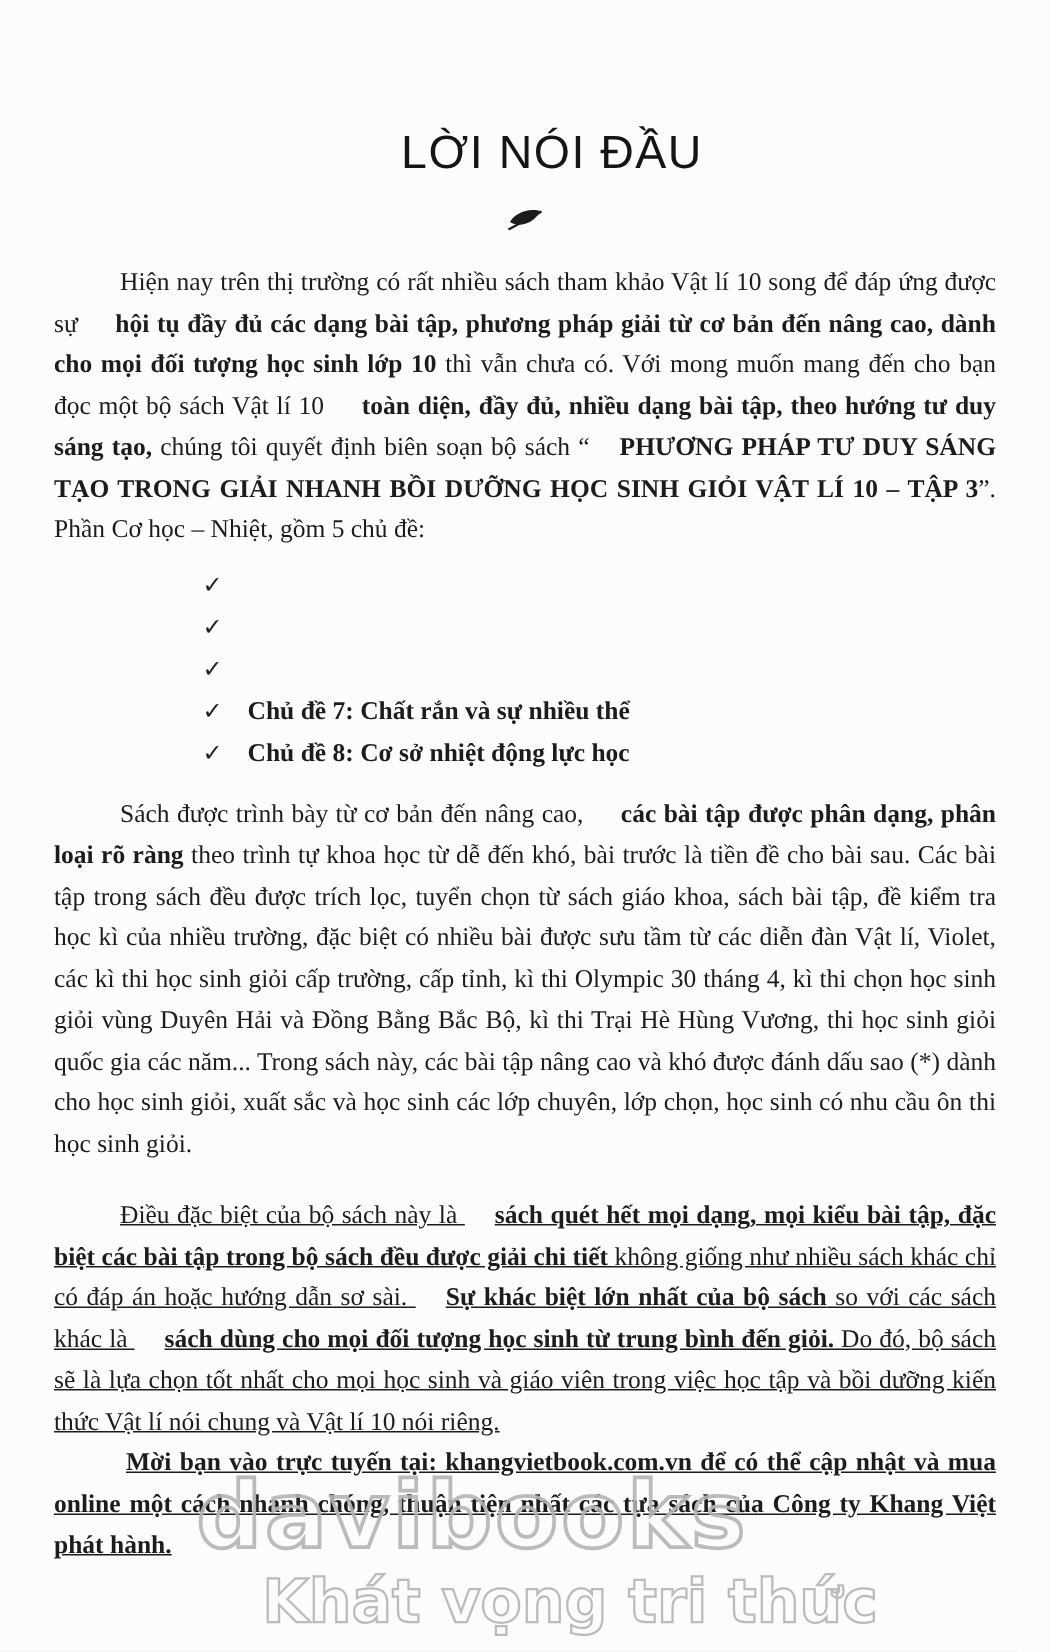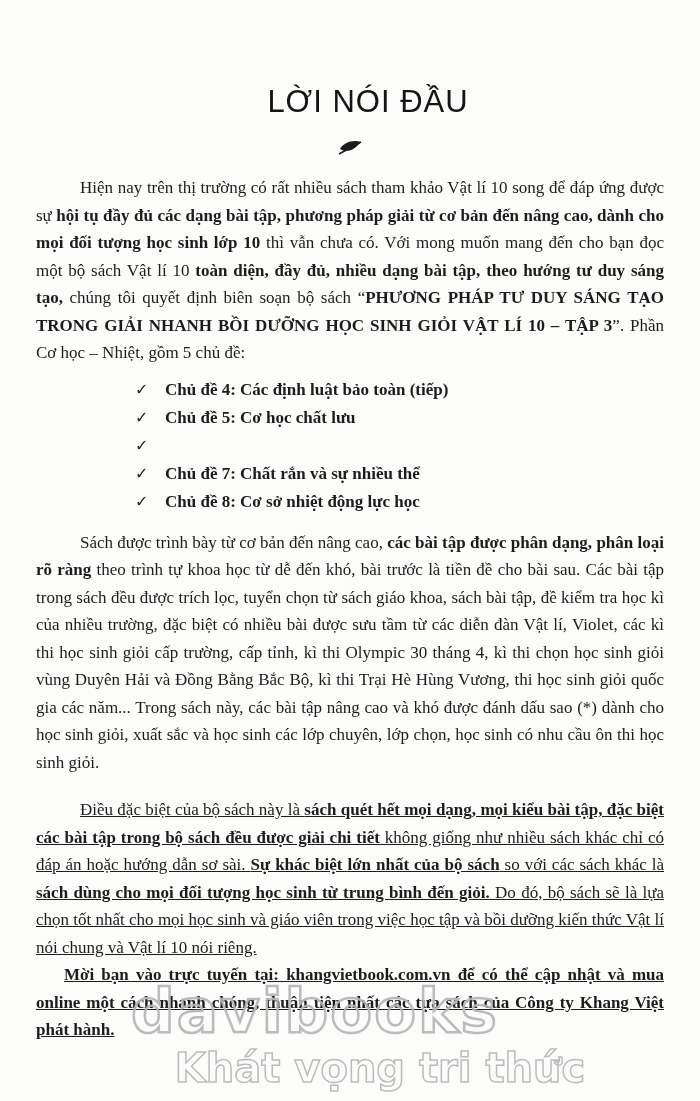--- a/index.html
+++ b/index.html
@@ -65,21 +65,21 @@
     flex: 0 0 30px;
     color: #222;
   }
   .author-line {
     text-align: right;
     font-weight: bold;
     margin: 6px 0 0 0;
     text-indent: 0;
   }
   .after-author { margin-top: 0 !important; }
-  b { font-weight: bold; }
+  b { font-weight: bold; margin-left: 20px; }
   
   .watermark {
     position: absolute;
     left: 0;
     width: 700px;
     pointer-events: none;
     text-align: center;
     font-family: "DejaVu Sans", sans-serif;
     font-weight: bold;
     color: transparent;
@@ -119,25 +119,23 @@
     </span>
   </div>
 
   <div class="body-text">
 
     <p class="para"><span>Hiện nay trên thị trường có rất nhiều sách tham khảo Vật lí 10 song để đáp ứng được sự </span><b>hội tụ đầy đủ các dạng bài tập, phương pháp giải từ cơ bản đến nâng cao, dành cho mọi đối tượng học sinh lớp 10</b><span> thì vẫn chưa có. Với mong muốn mang đến cho bạn đọc một bộ sách Vật lí 10 </span><b>toàn diện, đầy đủ, nhiều dạng bài tập, theo hướng tư duy sáng tạo,</b><span> chúng tôi quyết định biên soạn bộ sách “</span><b>PHƯƠNG PHÁP TƯ DUY SÁNG TẠO TRONG GIẢI NHANH BỒI DƯỠNG HỌC SINH GIỎI VẬT LÍ 10 – TẬP 3</b><span>”. Phần Cơ học – Nhiệt, gồm 5 chủ đề:</span></p>
 
     <ul class="checklist">
       <li>
         <span class="check-icon">✓</span>
-        <span>Chủ đề 4: Các định luật bảo toàn (tiếp)</span>
       </li>
       <li>
         <span class="check-icon">✓</span>
-        <span>Chủ đề 5: Cơ học chất lưu</span>
       </li>
       <li>
         <span class="check-icon">✓</span>
       </li>
       <li>
         <span class="check-icon">✓</span>
         <span>Chủ đề 7: Chất rắn và sự nhiều thể</span>
       </li>
       <li>
         <span class="check-icon">✓</span>

